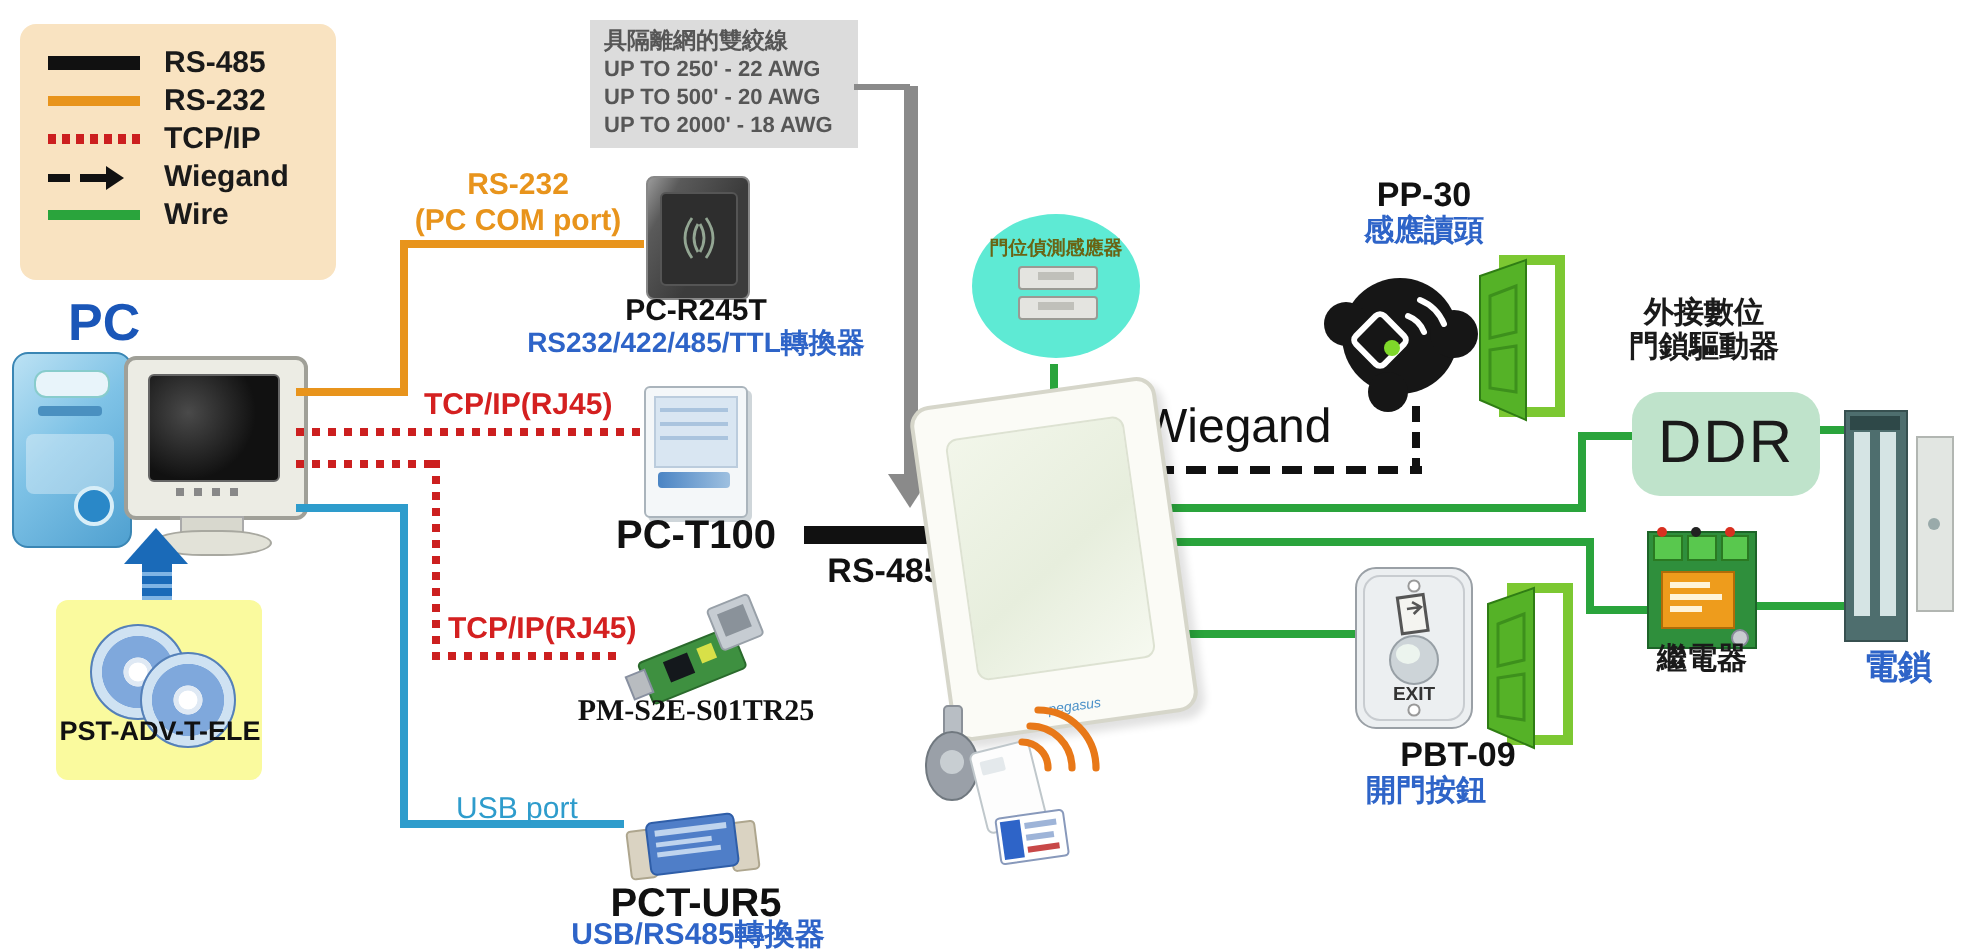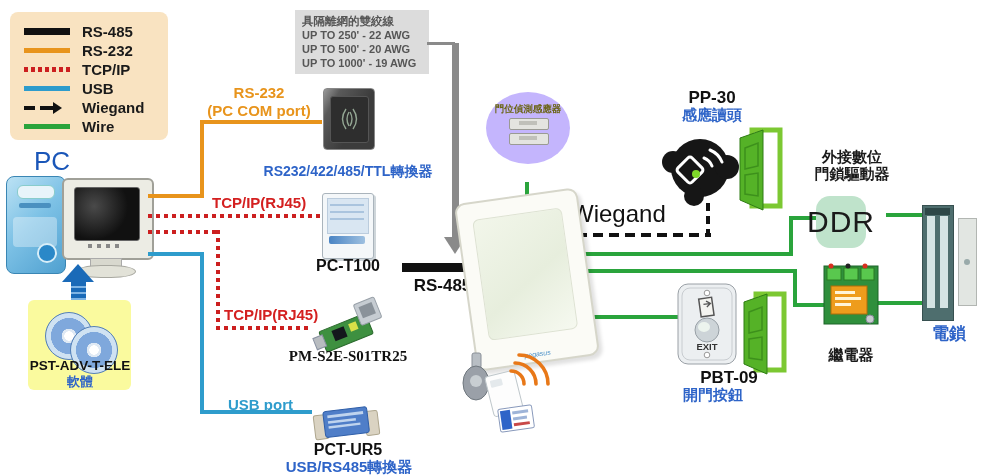--- a/index.html
+++ b/index.html
@@ -33,26 +33,26 @@
   .red-v{width:4px;background:repeating-linear-gradient(180deg,#CC1F1F 0 4px,transparent 4px 8px);}
   .cyan-h{height:4px;background:#2E9CCC;}
   .cyan-v{width:4px;background:#2E9CCC;}
   .green-h{height:4px;background:#2AA43C;}
   .green-v{width:4px;background:#2AA43C;}
   .dash-h{height:4px;background:repeating-linear-gradient(90deg,#111 0 10px,transparent 10px 16px);}
   .dash-v{width:4px;background:repeating-linear-gradient(180deg,#111 0 8px,transparent 8px 13px);}
   
   .lbl-orange{color:#E8941C;font-weight:700;font-size:15px;text-align:center;line-height:18px;}
   .lbl-red{color:#D42020;font-weight:700;font-size:15px;}
-  .lbl-cyan{color:#2E9CCC;font-weight:700;font-size:15px;}
+  .lbl-cyan{color:#2E9CCC;font-weight:400;font-size:15px;}
   .model{color:#111;font-weight:700;font-size:15px;text-align:center;}
-  .model-lg{color:#111;font-weight:700;font-size:16px;text-align:center;}
+  .model-lg{color:#111;font-weight:700;font-size:20px;text-align:center;}
   .desc{color:#2E64C8;font-weight:700;font-size:14px;text-align:center;}
   .desc-lg{color:#2E64C8;font-weight:700;font-size:15px;text-align:center;}
-  .pc-title{color:#1A56B8;font-weight:400;font-size:26px;}
+  .pc-title{color:#1A56B8;font-weight:700;font-size:26px;}
   .wiegand-lbl{color:#111;font-size:24px;}
   .rs485bar{background:#111;height:9px;}
   .rs485lbl{color:#111;font-weight:700;font-size:17px;text-align:center;}
   .ddr-title{color:#1a1a1a;font-weight:700;font-size:15px;text-align:center;line-height:17px;}
   
   .tower{left:6px;top:176px;width:58px;height:96px;border-radius:8px;
          background:linear-gradient(135deg,#BCE2F4 0%,#7EC2E6 45%,#4FA0D0 100%);border:1px solid #3a86b4;}
   .tower .vent{position:absolute;left:10px;top:8px;width:36px;height:12px;background:#E8F4FA;border-radius:6px;border:1px solid #8cc;}
   .tower .slot{position:absolute;left:12px;top:26px;width:32px;height:5px;background:#4a90c0;border-radius:2px;}
   .tower .panel{position:absolute;left:6px;top:40px;width:44px;height:30px;background:rgba(255,255,255,.35);border-radius:4px;}
@@ -77,30 +77,30 @@
   .r245t{left:323px;top:88px;width:50px;height:60px;background:linear-gradient(120deg,#9a9a9a,#5a5a5a 20%,#3c3c3c 60%);border:1px solid #888;border-radius:4px;}
   .r245t .face{position:absolute;left:6px;top:7px;width:37px;height:45px;background:#2E2E2E;border-radius:3px;border:1px solid #555;}
   .t100{left:322px;top:193px;width:50px;height:64px;background:#F4F7F9;border:1px solid #aab4bc;border-radius:3px;box-shadow:2px 2px 0 #cfd6da;}
   .t100 .top{position:absolute;left:4px;top:4px;width:40px;height:34px;background:#D9E6F2;border:1px solid #bcd;}
   .t100 .stripe{position:absolute;left:7px;width:34px;height:2px;background:#aac4de;}
   .t100 .logo{position:absolute;left:6px;top:42px;width:36px;height:8px;background:linear-gradient(90deg,#4a84c4,#9ec0e0);border-radius:2px;}
   
   .gray-arrow-shaft{left:452px;top:43px;width:7px;height:195px;background:#8A8A8A;}
   .gray-arrow-head{left:444px;top:237px;width:0;height:0;border-left:11px solid transparent;border-right:11px solid transparent;border-top:17px solid #8A8A8A;}
   .gray-arrow-link{left:427px;top:42px;width:28px;height:3px;background:#8A8A8A;}
-  .sensor-ellipse{left:486px;top:92px;width:84px;height:72px;background:#c4b5fd;border-radius:50%;}
+  .sensor-ellipse{left:486px;top:107px;width:84px;height:72px;background:#5eead4;border-radius:50%;}
   .sensor-ellipse .t{position:absolute;left:0;top:11px;width:84px;text-align:center;font-size:9.5px;font-weight:700;color:#6a6414;}
   .sensor-bar{position:absolute;left:23px;width:38px;height:10px;background:#E4E4E0;border:1px solid #9a9a94;border-radius:2px;}
   .sensor-bar i{position:absolute;left:9px;top:2px;width:18px;height:4px;background:#c0c0ba;display:block;}
   .controller{left:465px;top:195px;width:120px;height:165px;background:#FBFBF6;border:2px solid #D6D6CA;
               border-radius:10px;transform:rotate(-8deg);box-shadow:3px 4px 4px rgba(0,0,0,.12);}
   .controller .inner{position:absolute;left:14px;top:16px;width:88px;height:120px;border-radius:6px;border:1px solid #DDE2D2;
               background:linear-gradient(145deg,#F2F6EA 0%,#E7EEDD 55%,#F6F9F0 100%);}
   .controller .brand{position:absolute;left:0;bottom:4px;width:100%;text-align:center;font-size:7px;font-style:italic;color:#4A90C8;}
-  .ddrbox{left:816px;top:196px;width:50px;height:52px;background:#BFE3CB;border-radius:14px;
+  .ddrbox{left:816px;top:196px;width:94px;height:52px;background:#BFE3CB;border-radius:14px;
           display:flex;align-items:center;justify-content:center;font-size:30px;color:#1a1a1a;letter-spacing:1px;}
   .maglock-body{left:922px;top:205px;width:30px;height:114px;background:#4E6E6E;border:1px solid #375050;}
   .maglock-body .s1,.maglock-body .s2{position:absolute;top:10px;width:8px;height:92px;background:#D5E4E4;}
   .maglock-body .s1{left:4px;} .maglock-body .s2{left:17px;}
   .maglock-body .cap{position:absolute;left:2px;top:2px;width:25px;height:7px;background:#2E4848;}
   .maglock-plate{left:958px;top:218px;width:17px;height:86px;background:#E2E6E2;border:1px solid #B2B6B2;}
   .maglock-plate i{position:absolute;left:5px;top:40px;width:6px;height:6px;border-radius:50%;background:#9aa;display:block;}
   .lock-lbl{color:#2E64C8;font-weight:700;font-size:17px;text-align:center;}
   .relay-lbl{color:#1a1a1a;font-weight:700;font-size:15px;text-align:center;}
 </style>
@@ -116,42 +116,38 @@
     </div>
     <div class="legend-row">
       <span class="sw sw-rs232"></span>
       <span class="legend-label">RS-232</span>
     </div>
     <div class="legend-row">
       <span class="sw sw-tcpip"></span>
       <span class="legend-label">TCP/IP</span>
     </div>
     <div class="legend-row">
-      <span class="sw sw-usb"></span>
-      <span class="legend-label">USB</span>
-    </div>
-    <div class="legend-row">
       <span class="sw sw-wiegand">
           <i class="d1"></i>
           <i class="d2"></i>
           <i class="tri"></i>
         </span>
       <span class="legend-label">Wiegand</span>
     </div>
     <div class="legend-row">
       <span class="sw sw-wire"></span>
       <span class="legend-label">Wire</span>
     </div>
   </div>
 
   <div class="abs note">
     <div class="cn">具隔離網的雙絞線</div>
     <div class="en">UP TO 250' - 22 AWG</div>
     <div class="en">UP TO 500' - 20 AWG</div>
-    <div class="en">UP TO 1000' - 19 AWG</div>
+    <div class="en">UP TO 2000' - 18 AWG</div>
   </div>
   <div class="abs gray-arrow-link"></div>
   <div class="abs gray-arrow-shaft"></div>
   <div class="abs gray-arrow-head"></div>
 
   <div class="abs pc-title" style="left:34px;top:146px;">PC</div>
   <div class="abs tower">
     <span class="vent"></span>
     <span class="slot"></span>
     <span class="panel"></span>
@@ -164,21 +160,20 @@
   <div class="abs mon-neck"></div>
   <div class="abs mon-base"></div>
 
   <div class="abs uparrow-head"></div>
   <div class="abs uparrow-shaft"></div>
   <div class="abs swbox">
     <span class="cd" style="left:17px;top:12px;"></span>
     <span class="cd" style="left:42px;top:26px;"></span>
   </div>
   <div class="abs sw-model" style="left:18px;top:358px;width:124px;">PST-ADV-T-ELE</div>
-  <div class="abs sw-type" style="left:18px;top:373px;width:124px;">軟體</div>
 
   <div class="ln orange-h" style="left:148px;top:194px;width:56px;"></div>
   <div class="ln orange-v" style="left:200px;top:120px;height:78px;"></div>
   <div class="ln orange-h" style="left:200px;top:120px;width:122px;"></div>
   <div class="abs lbl-orange" style="left:200px;top:84px;width:118px;">
     <div>RS-232</div>
     <div>(PC COM port)</div>
   </div>
 
   <div class="ln red-h" style="left:148px;top:214px;width:174px;"></div>
@@ -199,20 +194,21 @@
       <svg width="37" height="45" viewBox="0 0 37 45" style="position:absolute;left:0;top:0;">
         <g fill="none" stroke="#93A693" stroke-width="1.4">
           <path d="M15,12 q-7,10 0,20"></path>
             <path d="M18,15 q-4,7 0,14"></path>
           <path d="M22,12 q7,10 0,20"></path>
             <path d="M19,15 q4,7 0,14"></path>
         </g>
       </svg>
     </span>
   </div>
+  <div class="abs model" style="left:288px;top:147px;width:120px;">PC-R245T</div>
   <div class="abs desc" style="left:260px;top:163px;width:176px;">RS232/422/485/TTL轉換器</div>
 
   <div class="abs t100">
     <span class="top"></span>
     <span class="stripe" style="top:10px;"></span>
     <span class="stripe" style="top:17px;"></span>
     <span class="stripe" style="top:24px;"></span>
     <span class="logo"></span>
   </div>
   <div class="abs model-lg" style="left:298px;top:257px;width:100px;">PC-T100</div>
@@ -348,21 +344,21 @@
       <circle cx="9" cy="4" r="2.5" fill="#D83020"></circle>
         <circle cx="26" cy="4" r="2.5" fill="#222"></circle>
       <circle cx="43" cy="4" r="2.5" fill="#D83020"></circle>
       <rect x="9" y="24" width="36" height="28" fill="#EE9C1C" stroke="#B06C08"></rect>
       <rect x="13" y="29" width="20" height="3" fill="#FFF4D8"></rect>
       <rect x="13" y="35" width="26" height="3" fill="#FFF4D8"></rect>
       <rect x="13" y="41" width="16" height="3" fill="#FFF4D8"></rect>
       <circle cx="48" cy="57" r="4" fill="#C8CCD0" stroke="#889"></circle>
     </svg>
   </div>
-  <div class="abs relay-lbl" style="left:822px;top:346px;width:58px;text-align:center;">繼電器</div>
+  <div class="abs relay-lbl" style="left:822px;top:320px;width:58px;text-align:center;">繼電器</div>
 
   <div class="abs maglock-body">
     <span class="cap"></span>
     <span class="s1"></span>
     <span class="s2"></span>
   </div>
   <div class="abs maglock-plate">
       <i></i>
     </div>
   <div class="abs lock-lbl" style="left:922px;top:322px;width:54px;">電鎖</div>

